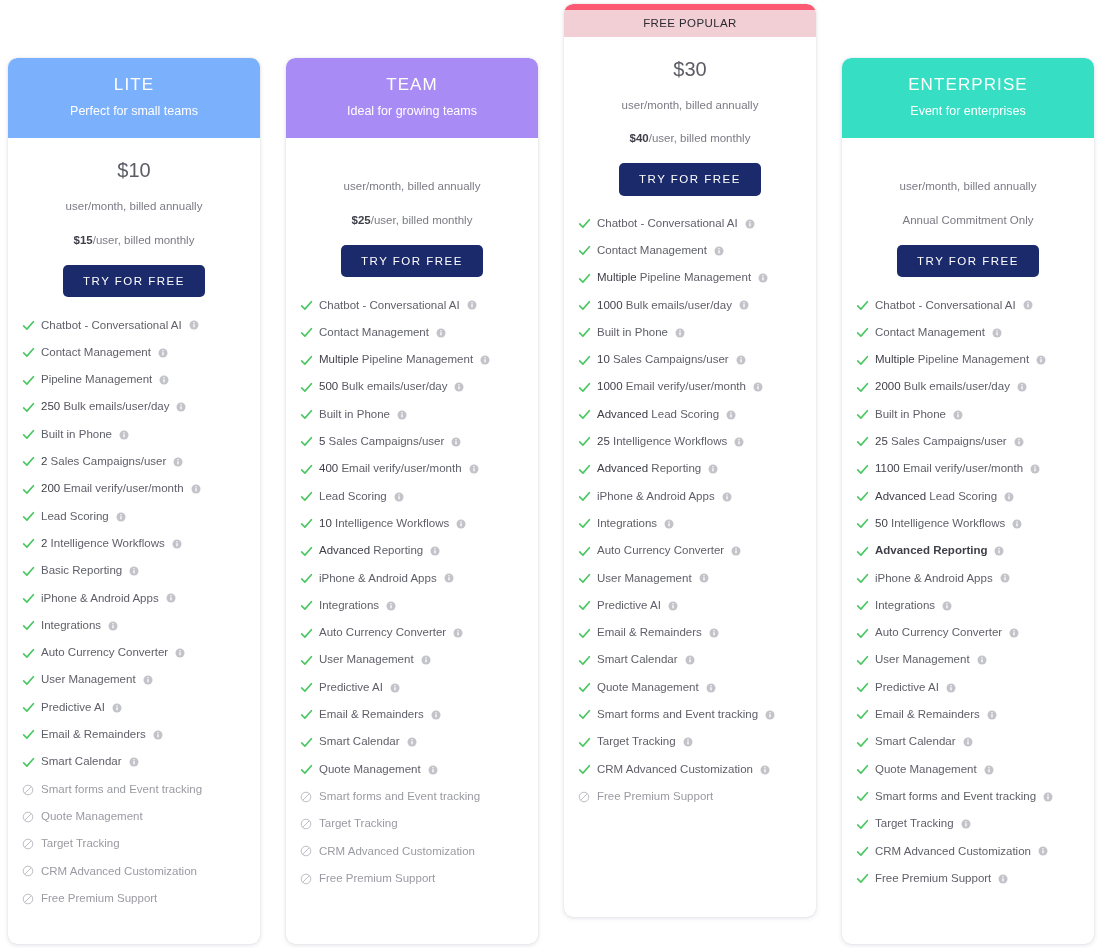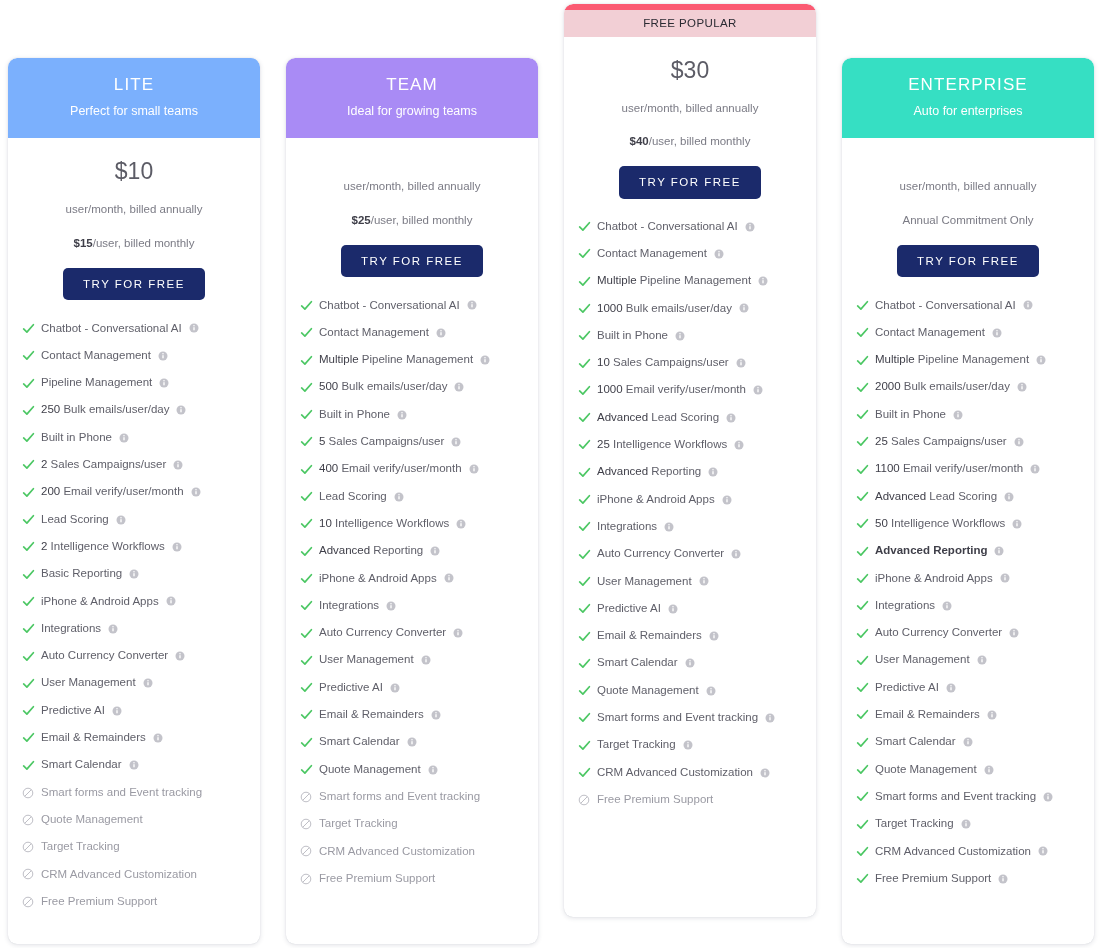--- a/index.html
+++ b/index.html
@@ -61,21 +61,21 @@
     font-weight: 400;
     line-height: 1.2;
   }
   .head-lite       { background: #7BB0FD; }
   .head-team       { background: #A98BF5; }
   .head-pro        { background: #FB5A72; }
   .head-enterprise { background: #36DFC3; }
 
   .price-block { text-align: center; padding: 22px 8px 0; }
   .price-amount {
-    font-size: 23px;
+    font-size: 20px;
     color: #5c5c66;
     font-weight: 400;
     line-height: 1;
   }
   .price-annual {
     font-size: 11.5px;
     color: #7b7b85;
     margin-top: 20px;
     line-height: 1.2;
   }
@@ -1129,21 +1129,21 @@
           </span>
           <span class="f-text">Free Premium Support</span>
         </li>
       </ul>
   </div>
 
   <div class="plan-card card-enterprise">
     <div class="head-wrap">
       <div class="card-head head-enterprise">
         <div class="plan-name">ENTERPRISE</div>
-        <div class="plan-tag">Auto for enterprises</div>
+        <div class="plan-tag">Event for enterprises</div>
       </div>
     </div>
     <div class="price-block">
       <div class="price-annual">user/month, billed annually</div>
       <div class="price-monthly">
         <b></b><span>Annual Commitment Only</span>
       </div>
     </div>
     <div class="cta-wrap">
       <button class="cta-button">TRY FOR FREE</button>

